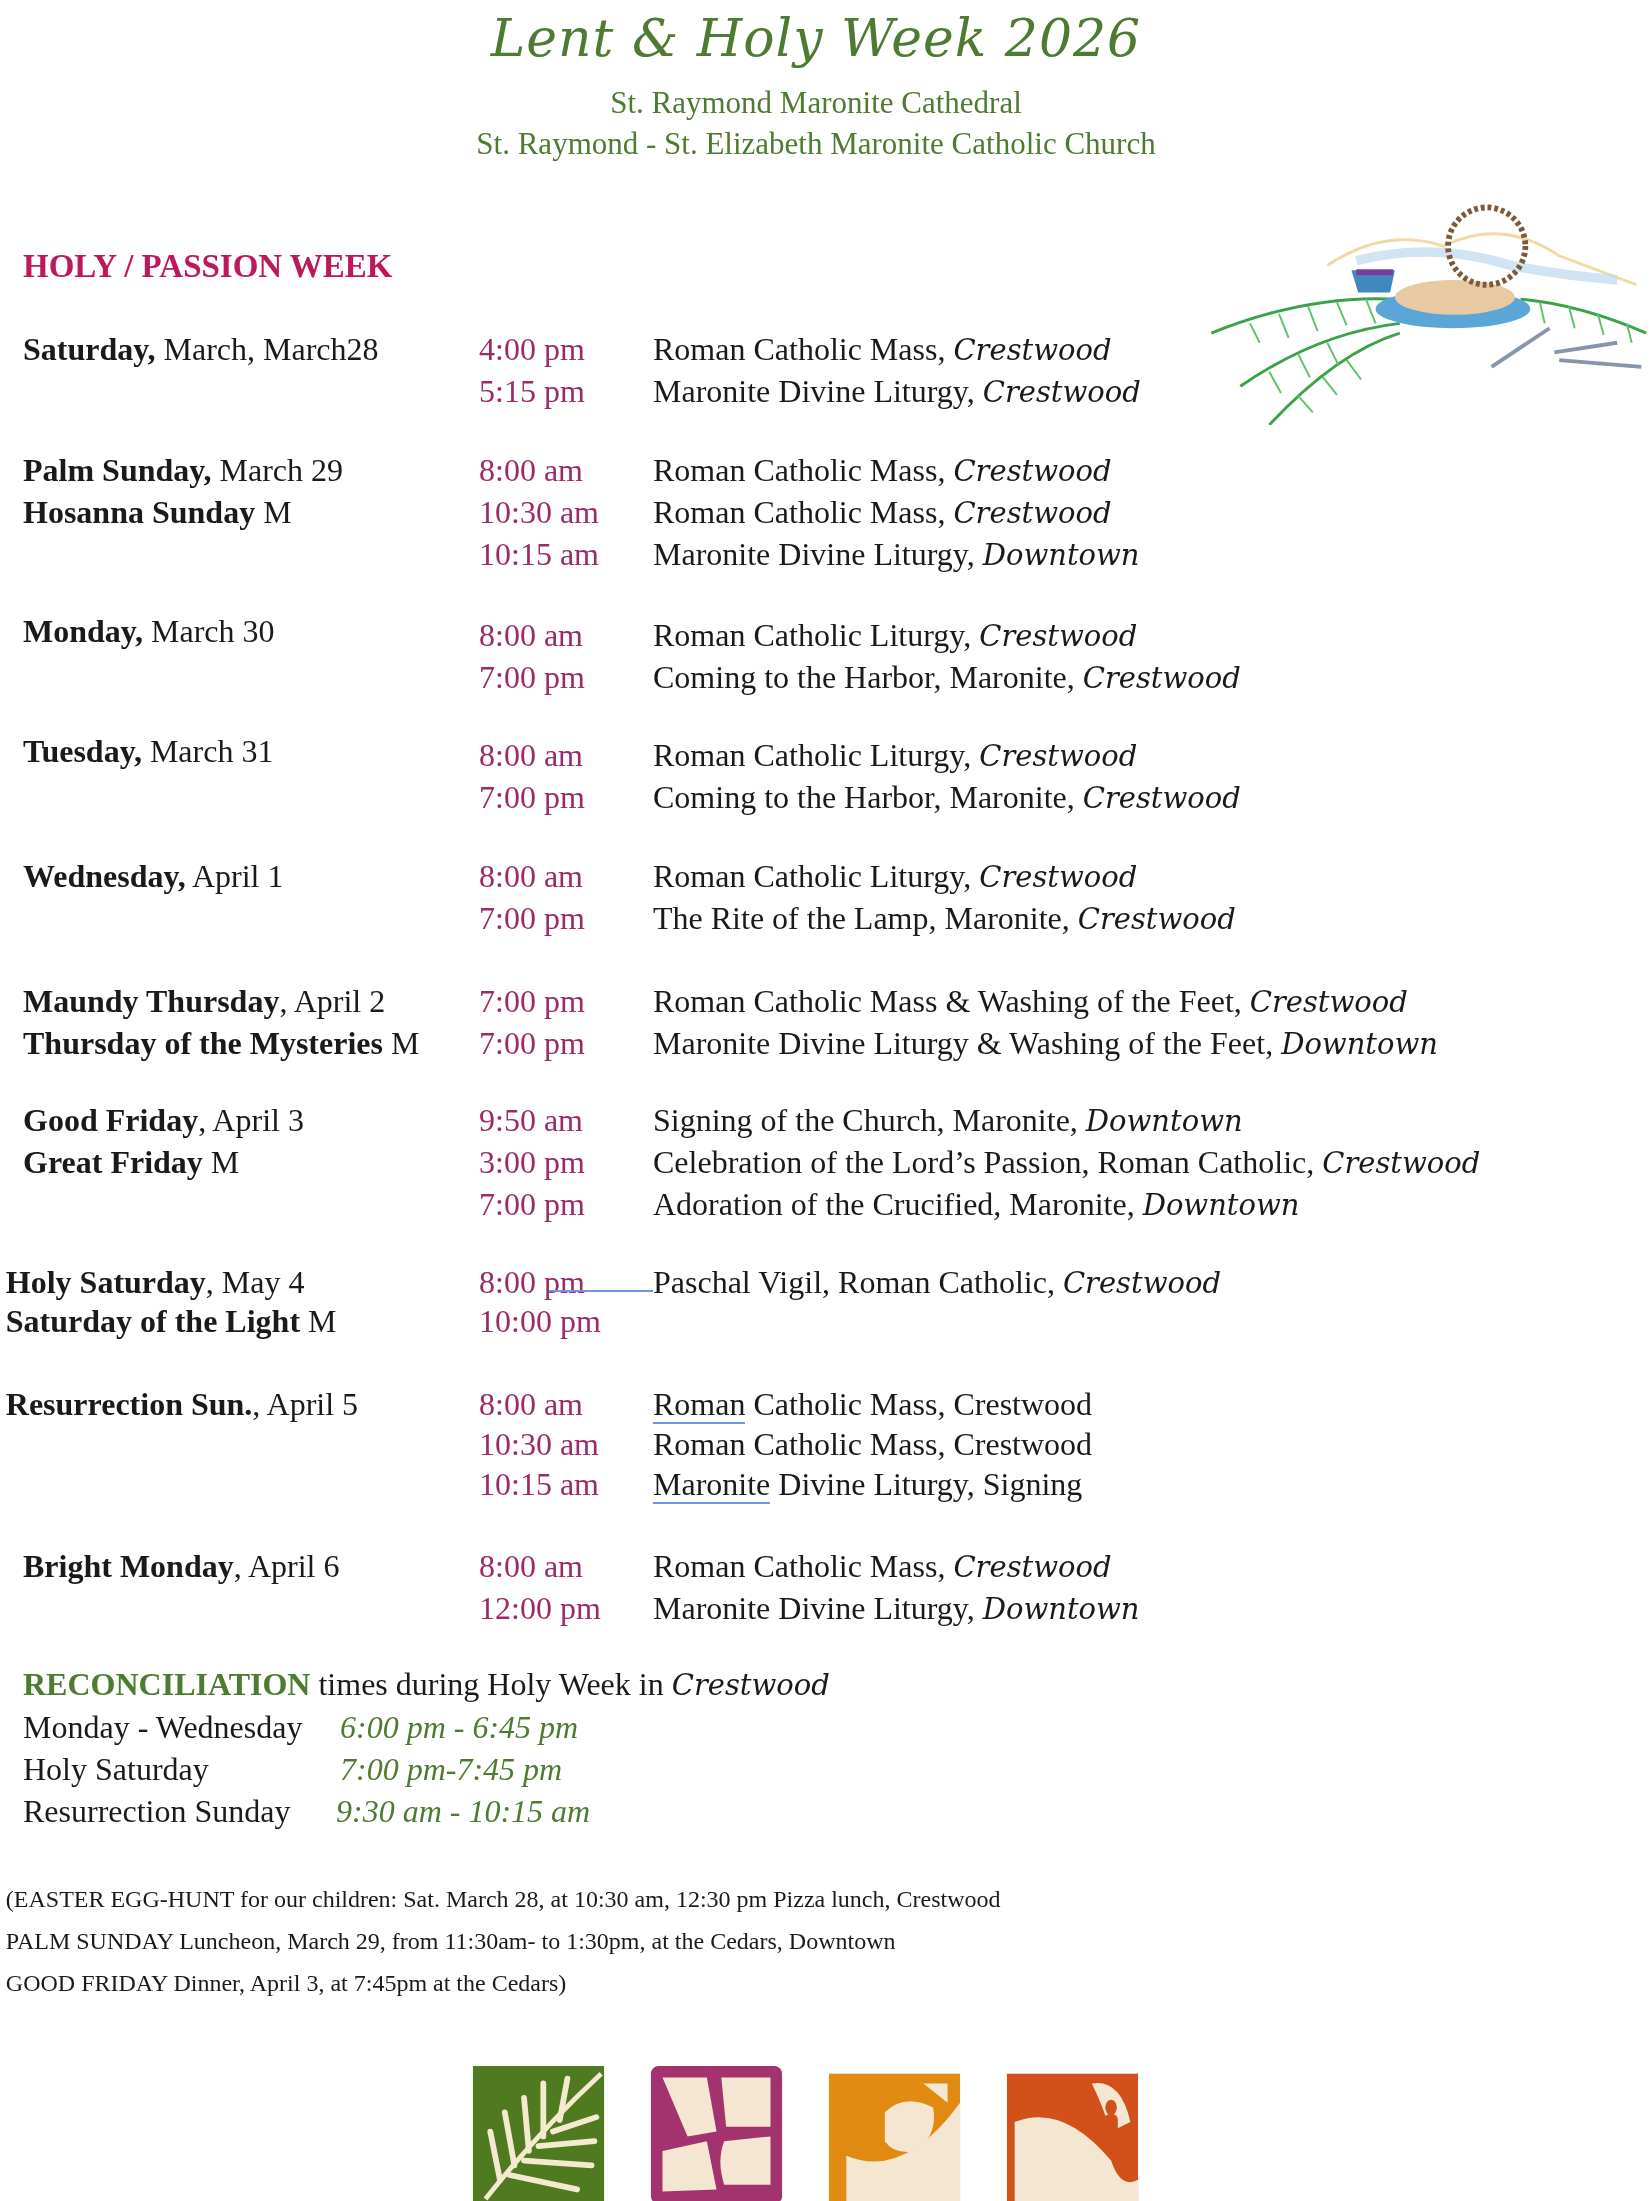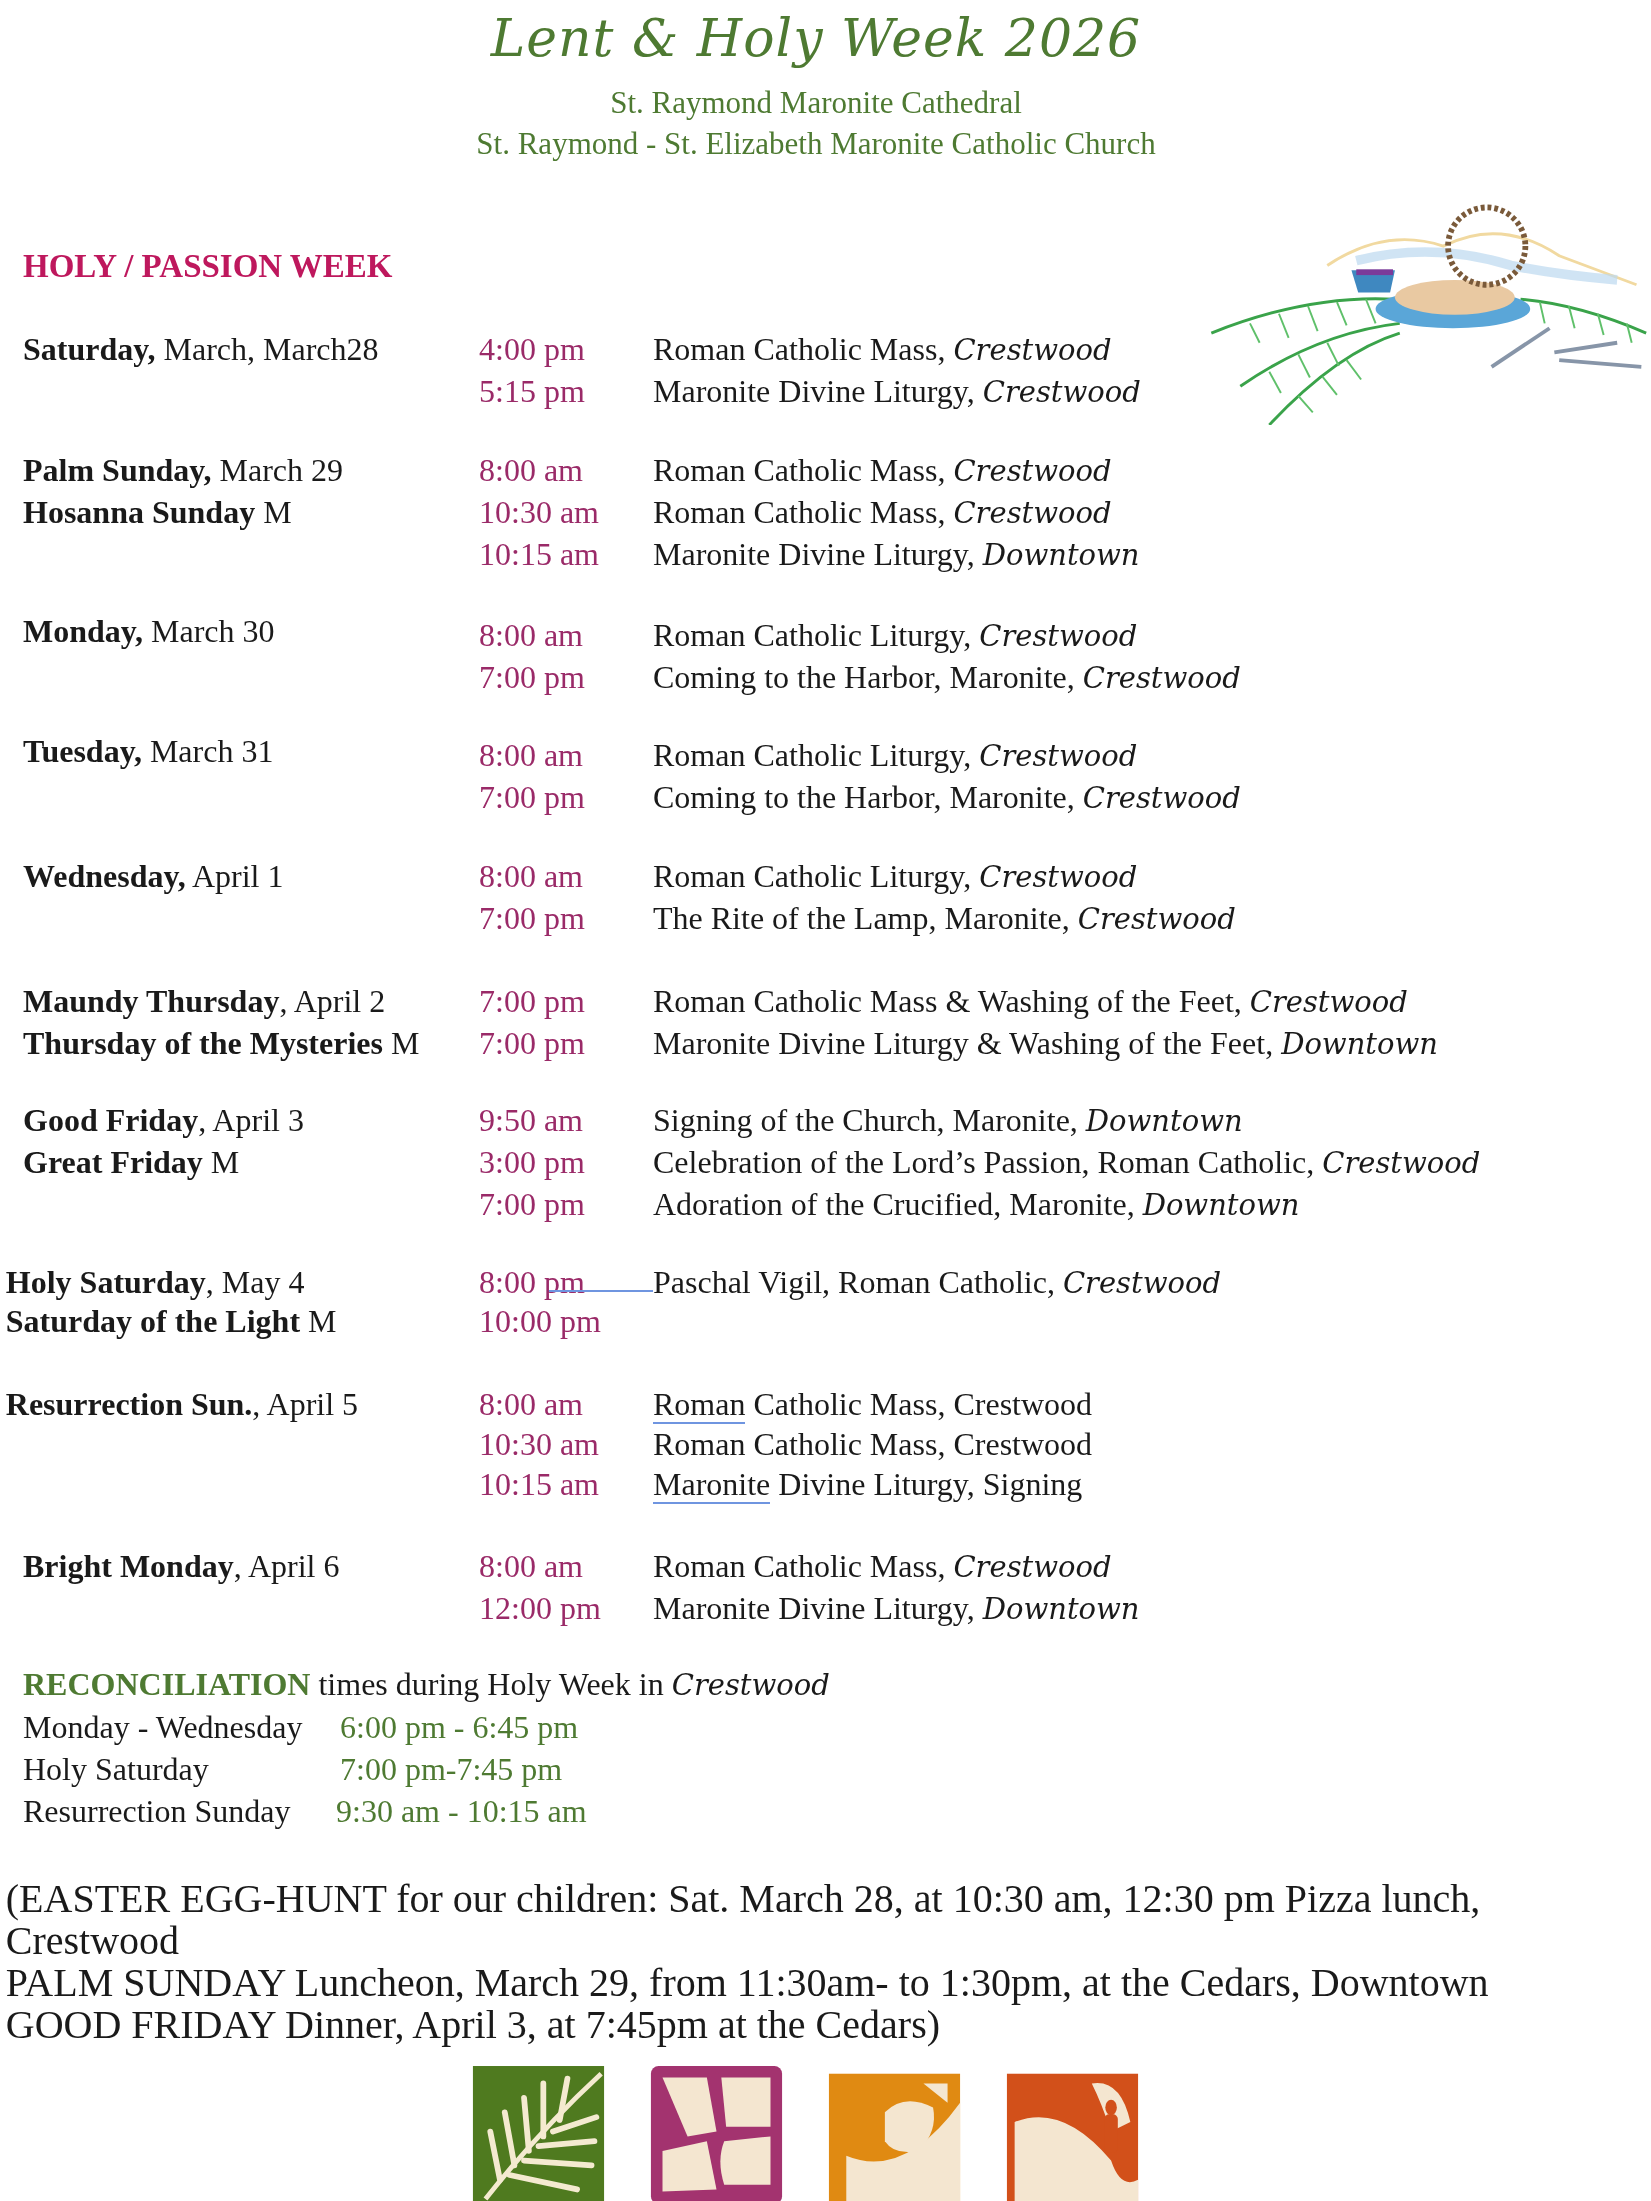--- a/index.html
+++ b/index.html
@@ -15,22 +15,22 @@
   .block { position:absolute; left:0; width:1651px; }
   .day { position:absolute; font-size:32px; line-height:42px; }
   .day b { font-weight:bold; }
   .times { position:absolute; left:479px; font-size:32px; line-height:42px; color:#9a2a68; }
   .events { position:absolute; left:653px; font-size:32px; line-height:42px; white-space:nowrap; }
   .events i { font-style:italic; font-family:"DejaVu Serif", serif; font-size:29px; }
   .row { height:42px; }
   .uline { border-bottom:2.9px double #6f95e0; }
   .recon { position:absolute; top:1663px; left:23px; font-size:32px; line-height:42px; }
   .recon .green { color:#4e7a32; }
-  .recon .time { color:#4e7a32; position:absolute; }
-  .notes { position:absolute; top:1878px; left:5.8px; font-size:40px; line-height:42px; }
+  .recon .time { color:#4e7a32; position:absolute;font-style:italic; }
+  .notes { position:absolute; top:1878px; left:5.8px; font-size:24px; line-height:42px; }
   .tiles { position:absolute; top:2064px; left:471px; display:flex; gap:43px; }
   .tile { width:135px; height:140px; position:relative; overflow:hidden; }
 </style>
 </head>
 <body>
 
 <div class="title">Lent &amp; Holy Week 2026</div>
 <div class="subtitle sub1">St. Raymond Maronite Cathedral</div>
 <div class="subtitle sub2">St. Raymond - St. Elizabeth  Maronite Catholic Church</div>
 

